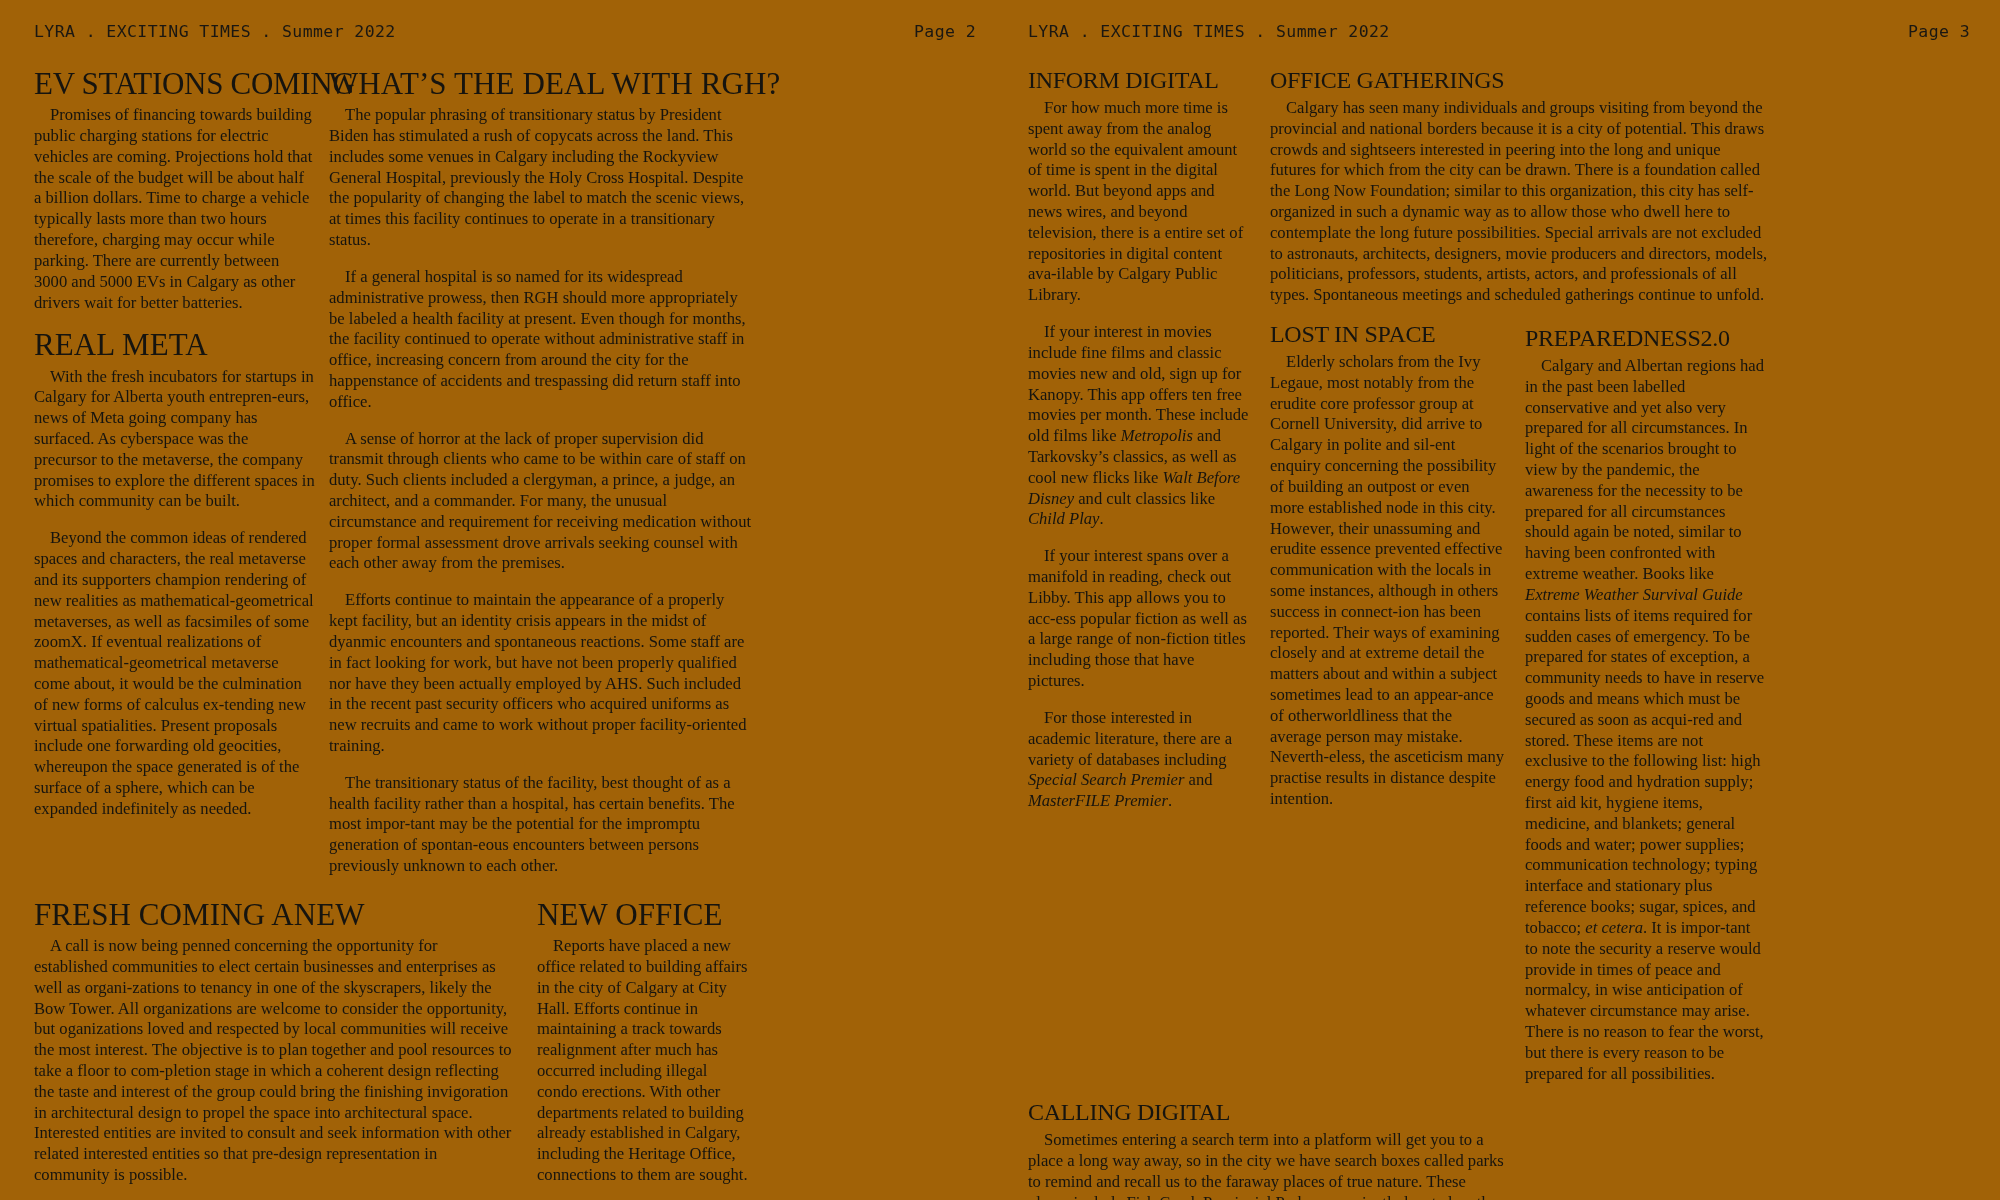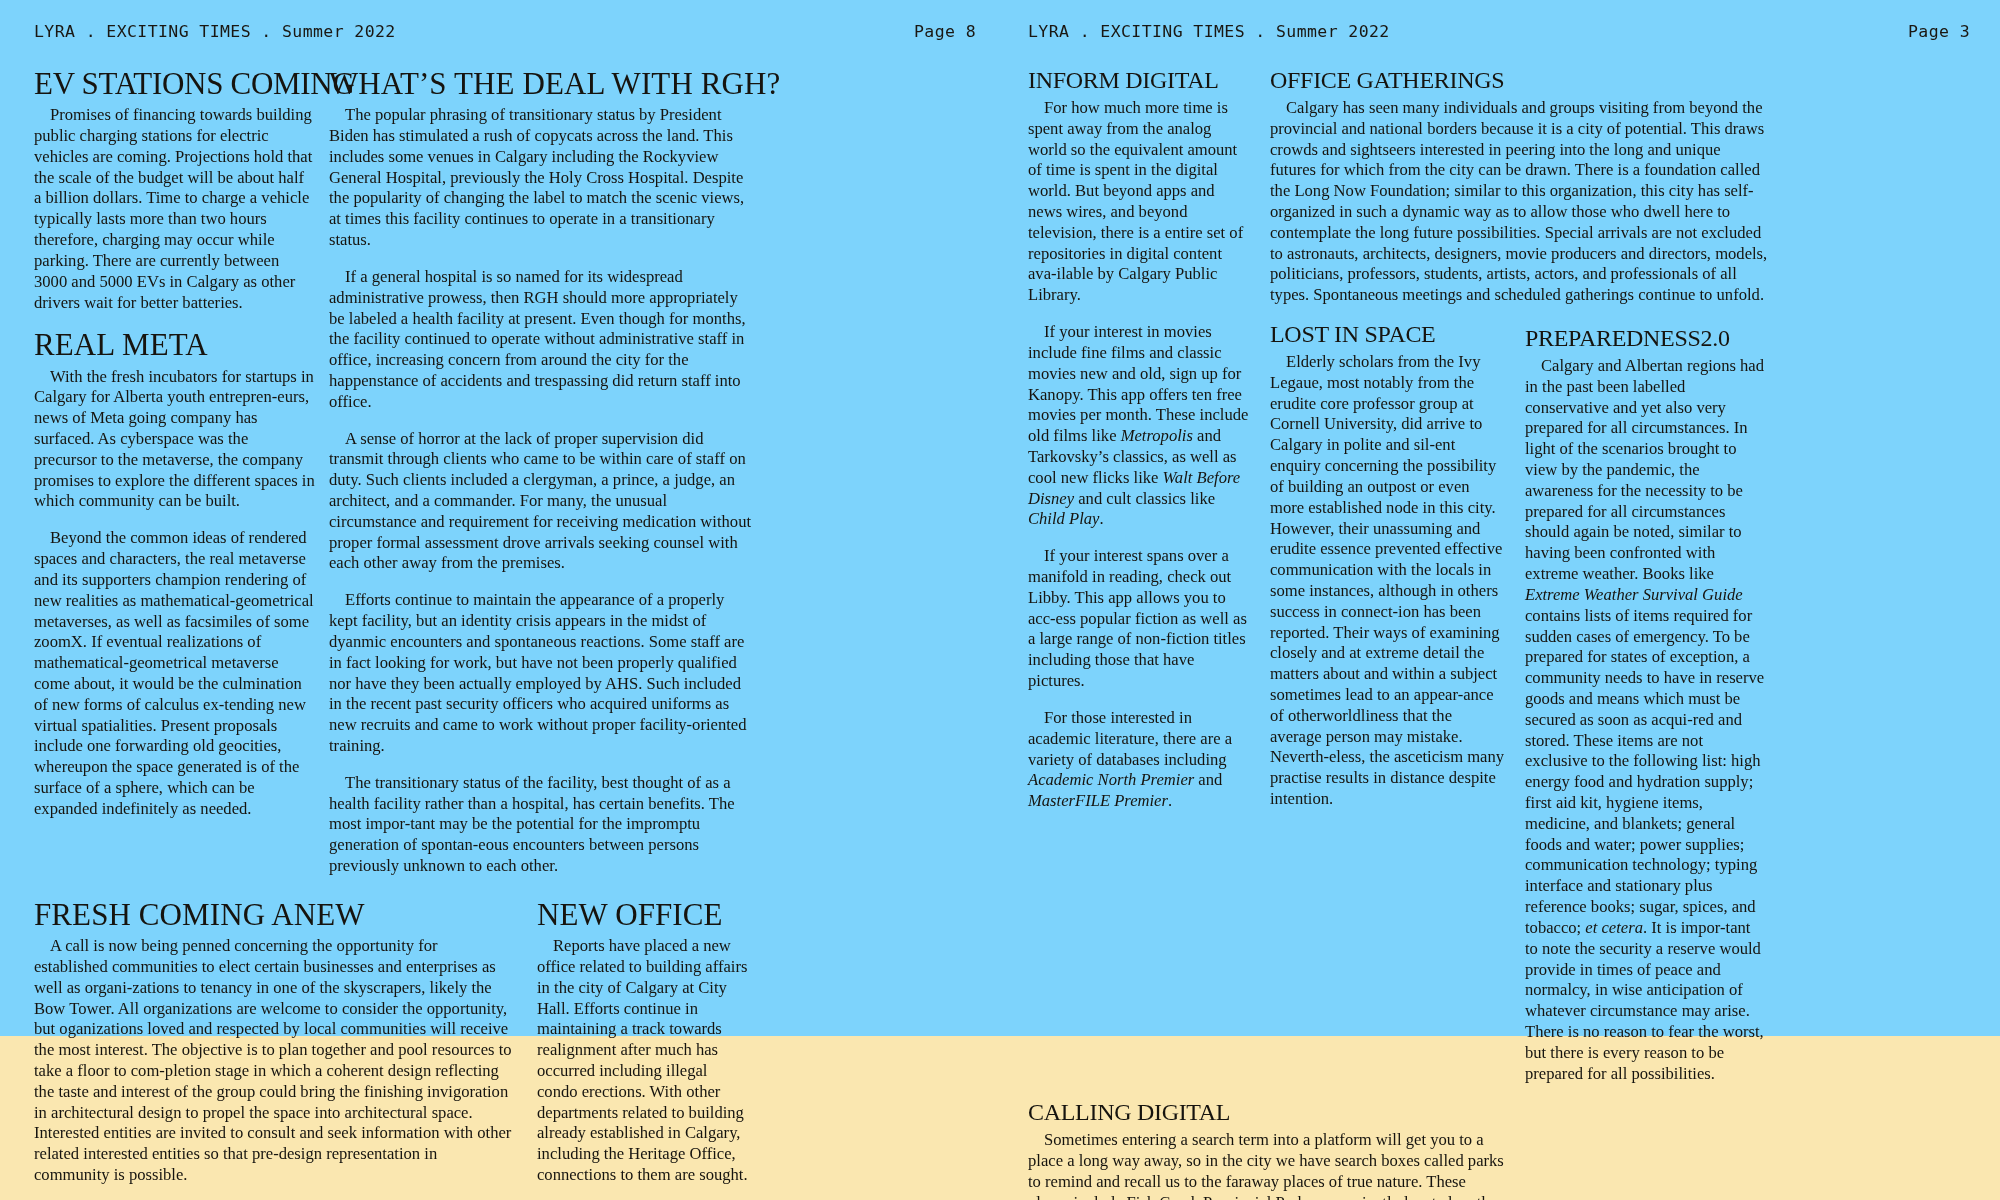--- a/index.html
+++ b/index.html
@@ -16,24 +16,24 @@
   }
 
   .spread {
     display: flex;
     width: 2000px;
     height: 1200px;
   }
 
   .page {
     width: 1000px;
-    height: 1036px;
+    height: 1200px;
     box-sizing: border-box;
     position: relative;
-    background: #7dd3fc;
+    background: #a16207;
   }
 
   .page-left  { padding: 22px 24px 10px 34px; }
   .page-right { padding: 22px 30px 10px 28px; }
 
   
   .runhead {
     display: flex;
     justify-content: space-between;
     align-items: baseline;
@@ -97,21 +97,21 @@
 </style>
 </head>
 <body>
 
 <div class="spread">
 
   <div class="page page-left">
 
     <div class="runhead">
       <span class="masthead">LYRA . EXCITING TIMES . Summer 2022</span>
-      <span class="pagenum">Page 8</span>
+      <span class="pagenum">Page 2</span>
     </div>
 
     <div class="lp-top">
 
       <div class="lp-col1">
 
         <div class="block">
           <h2 class="head tight">EV STATIONS COMING</h2>
           <p class="body">Promises of financing towards building public charging stations for electric vehicles are coming.  Projections hold that the scale of the budget will be about half a billion dollars.  Time to charge a vehicle typically lasts more than two hours therefore, charging may occur while parking.  There are currently between 3000 and 5000 EVs in Calgary as other drivers wait for better batteries.</p>
         </div>
@@ -167,21 +167,21 @@
     </div>
 
     <div class="rp-top">
 
       <div class="rp-c1">
         <div class="block">
           <h2 class="head small tight">INFORM DIGITAL</h2>
           <p class="body">For how much more time is spent away from the analog world so the equivalent amount of time is spent in the digital world. But beyond apps and news wires, and beyond television, there is a entire set of repositories in digital content ava-ilable by Calgary Public Library.</p>
           <p class="body">If your interest in movies include fine films and classic movies new and old, sign up for Kanopy. This app offers ten free movies per month. These include old films like <i>Metropolis</i> and Tarkovsky’s classics, as well as cool new flicks like <i>Walt Before Disney</i> and cult classics like <i>Child Play</i>.</p>
           <p class="body">If your interest spans over a manifold in reading, check out Libby. This app allows you to acc-ess popular fiction as well as a large range of non-fiction titles including those that have pictures.</p>
-          <p class="body">For those interested in academic literature, there are a variety of databases including <i>Academic North Premier</i> and <i>MasterFILE Premier</i>.</p>
+          <p class="body">For those interested in academic literature, there are a variety of databases including <i>Special Search Premier</i> and <i>MasterFILE Premier</i>.</p>
         </div>
       </div>
 
       <div class="rp-c2">
         <div class="block">
           <h2 class="head small tight" style="width:500px">OFFICE GATHERINGS</h2>
           <p class="body" style="width:500px">Calgary has seen many individuals and groups visiting from beyond the provincial and national borders because it is a city of potential. This draws crowds and sightseers interested in peering into the long and unique futures for which from the city can be drawn. There is a foundation called the Long Now Foundation; similar to this organization, this city has self-organized in such a dynamic way as to allow those who dwell here to contemplate the long future possibilities. Special arrivals are not excluded to astronauts, architects, designers, movie producers and directors, models, politicians, professors, students, artists, actors, and professionals of all types. Spontaneous meetings and scheduled gatherings continue to unfold.</p>
         </div>
         <div class="gapspacer"></div>
         <div class="block">

